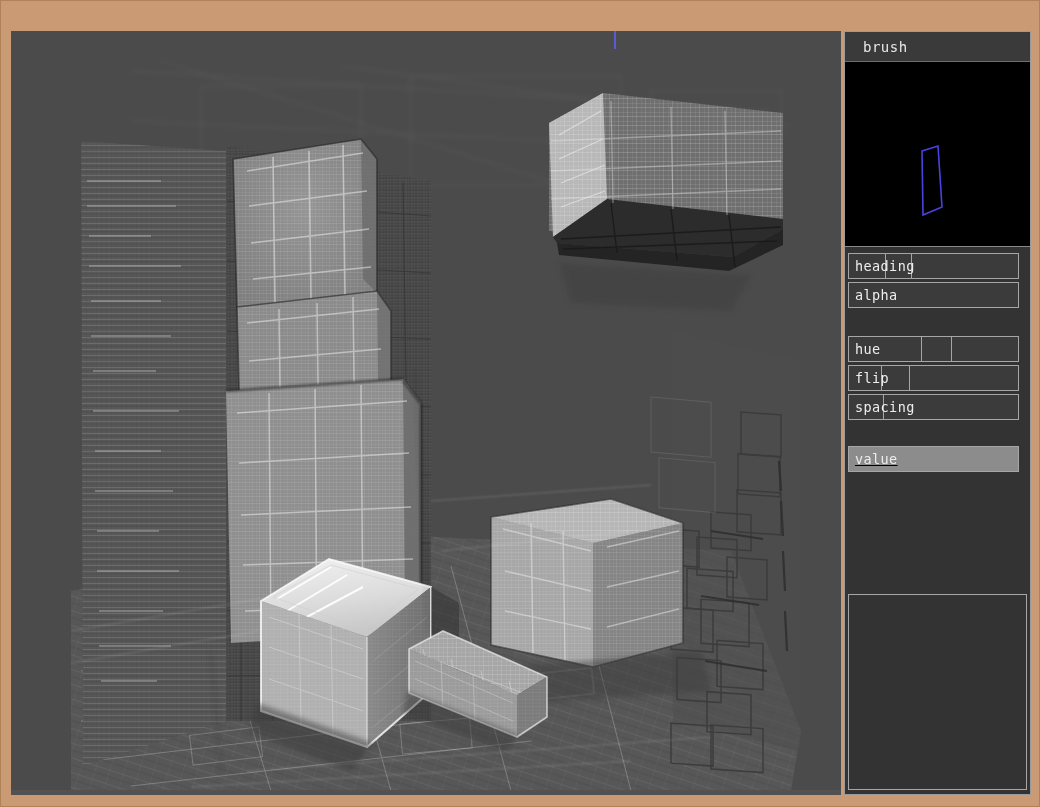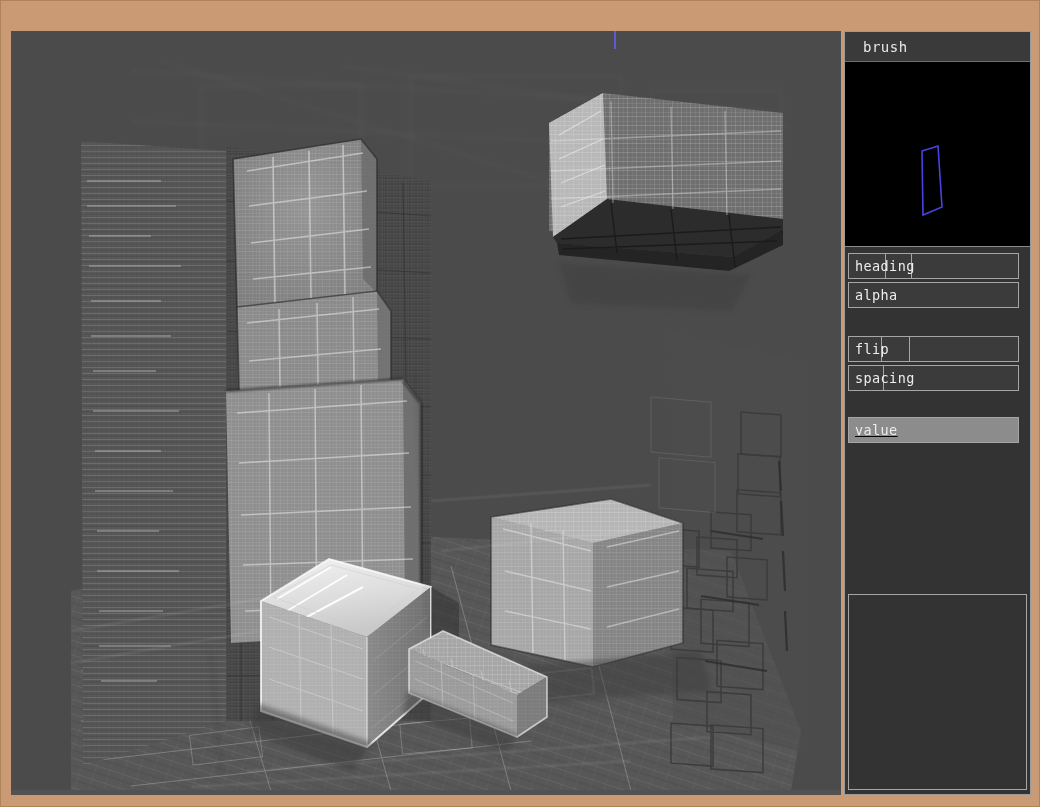--- a/index.html
+++ b/index.html
@@ -452,20 +452,25 @@
           <span class="tick" style="left:62px"></span>
           <span class="lbl">heading</span>
         </div>
         <div class="row">
           <span class="lbl">alpha</span>
         </div>
 
         <div class="gap"></div>
 
         <div class="row">
+          <span class="tick" style="left:72px"></span>
+          <span class="tick" style="left:102px"></span>
+          <span class="lbl">hue</span>
+        </div>
+        <div class="row">
           <span class="tick" style="left:32px"></span>
           <span class="tick" style="left:60px"></span>
           <span class="lbl">flip</span>
         </div>
         <div class="row">
           <span class="tick" style="left:34px"></span>
           <span class="lbl">spacing</span>
         </div>
 
         <div class="gap-sm"></div>

